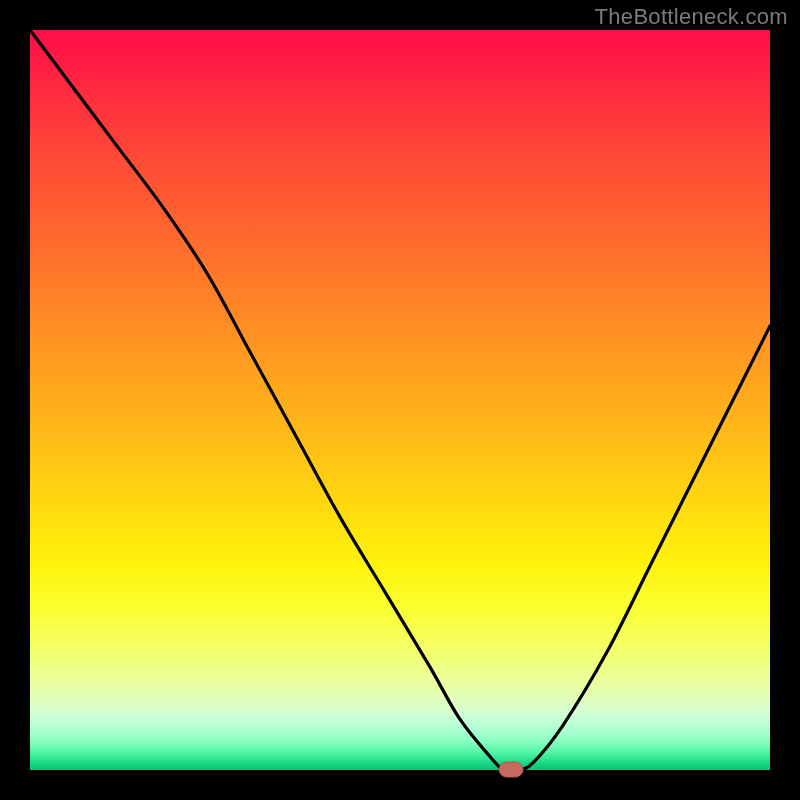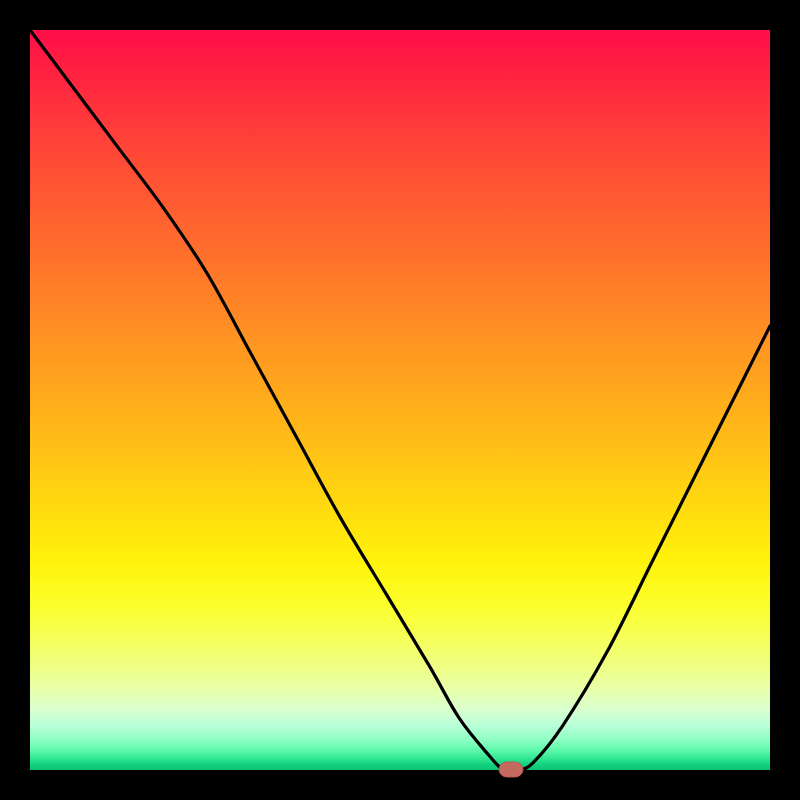--- a/index.html
+++ b/index.html
@@ -76,20 +76,21 @@
     fill: #c46a60;
     stroke: #b85a52;
     stroke-width: 1;
   }
 </style>
 </head>
 <body>
 
 <div class="frame">
 
+  <div class="watermark">TheBottleneck.com</div>
 
   <div class="plot">
     <div class="gradient"></div>
 
     <svg class="curve" viewBox="0 0 740 740" preserveAspectRatio="none">
       <path id="curve-path" fill="none" stroke="#000" stroke-width="3.2" stroke-linecap="round" stroke-linejoin="round" d="M 0,0 C 7.3999999999999995,9.866666666666655 29.6,39.4666666666666 44.4,59.19999999999993 C 59.199999999999996,78.93333333333327 74,98.66666666666663 88.8,118.39999999999998 C 103.6,138.13333333333333 118.39999999999999,156.63333333333335 133.2,177.60000000000002 C 148,198.5666666666667 162.79999999999998,219.53333333333333 177.6,244.2 C 192.4,268.8666666666667 207.2,298.46666666666664 222,325.59999999999997 C 236.8,352.7333333333333 251.59999999999997,379.8666666666667 266.4,407 C 281.2,434.1333333333333 296,462.5 310.8,488.4 C 325.6,514.3 340.4,537.7333333333333 355.2,562.4 C 370,587.0666666666666 387.2666666666667,615.4333333333333 399.6,636.4 C 411.93333333333334,657.3666666666667 419.3333333333333,673.4000000000001 429.2,688.2 C 439.06666666666666,703 451.4,716.5666666666667 458.8,725.2 C 466.20000000000005,733.8333333333334 468.6666666666667,737.5333333333333 473.6,740 C 478.53333333333336,742.4666666666667 483.4666666666667,741.2333333333333 488.40000000000003,740 C 493.33333333333337,738.7666666666667 495.80000000000007,740 503.20000000000005,732.6 C 510.6,725.2 520.4666666666666,714.1 532.8,695.6 C 545.1333333333333,677.1 562.4000000000001,648.7333333333333 577.2,621.6 C 592,594.4666666666667 606.8000000000001,562.4 621.6,532.8 C 636.4,503.19999999999993 651.2,473.6 666,444 C 680.8,414.4 698.0666666666666,379.8666666666667 710.4,355.2 C 722.7333333333333,330.5333333333333 735.0666666666666,305.8666666666667 740,296"></path>
       <rect id="min-marker" class="marker" rx="8" ry="8" width="24" height="15" x="469" y="732"></rect>
     </svg>
   </div>
 

